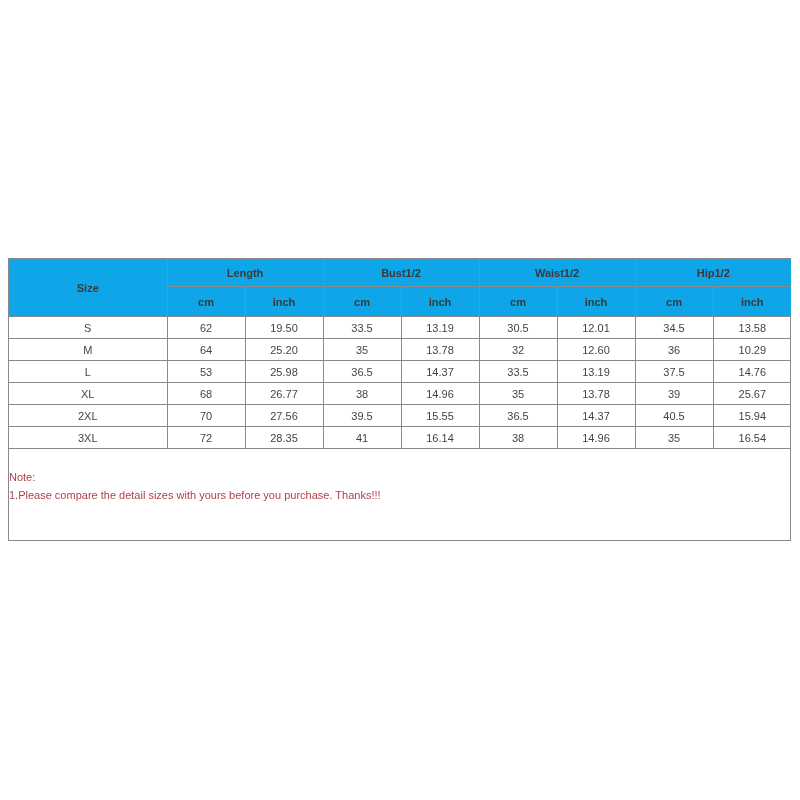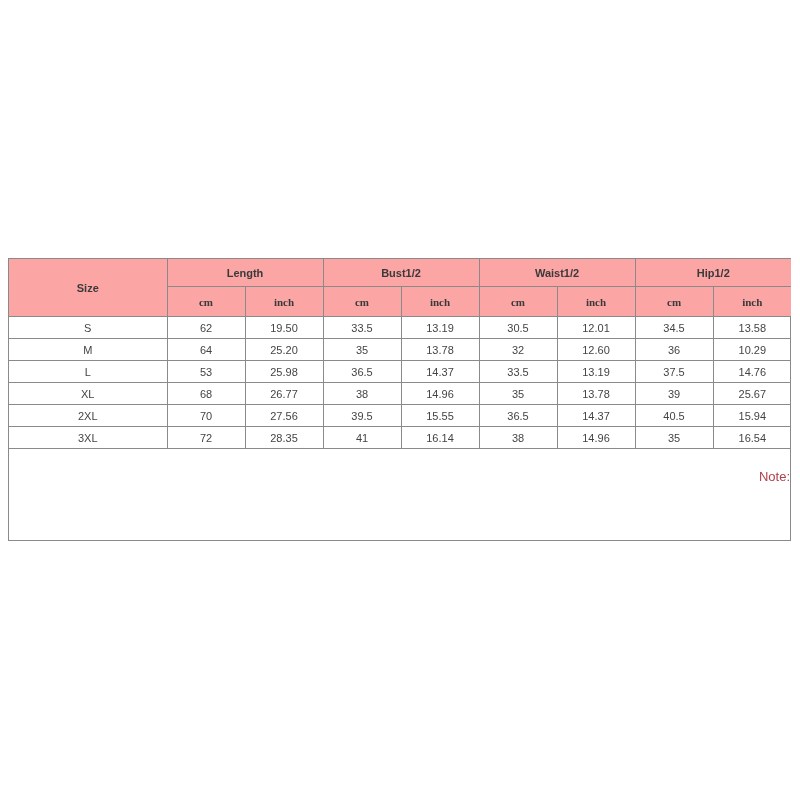--- a/index.html
+++ b/index.html
@@ -8,30 +8,30 @@
     position:absolute; left:8px; top:258px; width:783px;
     border:1px solid #8a8a8a; box-sizing:border-box; background:#fff;
   }
   table { border-collapse:collapse; width:100%; table-layout:fixed; }
   col.c-size { width:158px; }
   col.c { width:78px; }
   th, td {
     border:1px solid #8a8a8a; text-align:center; font-size:11px;
     padding:0; color:#333;
   }
-  th { background:#fca5a5; font-weight:bold; color:#3a3a3a; }
+  th { background:#0ea5e9; font-weight:bold; color:#3a3a3a; }
   tr.h1 th { height:27px; }
-  tr.h2 th { height:29px;font-family:Liberation Serif, serif; }
+  tr.h2 th { height:29px; }
   tbody td { height:21px; color:#444; }
   table tr:first-child th { border-top:none; }
   table th:first-child, table td:first-child { border-left:none; }
   table tr th:last-child, table tr td:last-child { border-right:none;margin-top:21px; }
   .notes {
     height:91px; box-sizing:border-box; padding-top:19px;
-    text-align:right; color:#b0404a; font-size:13px; line-height:18px;
+    text-align:left; color:#b0404a; font-size:11px; line-height:18px;
   }
   .notes div { white-space:nowrap; }
 </style>
 </head>
 <body>
 
 <div class="chart">
   <table>
     <colgroup>
       <col class="c-size">
@@ -127,14 +127,15 @@
         <td>16.14</td>
         <td>38</td>
         <td>14.96</td>
         <td>35</td>
         <td>16.54</td>
       </tr>
     </tbody>
   </table>
   <div class="notes">
     <div>Note:</div>
+    <div>1.Please compare the detail sizes with yours before you purchase. Thanks!!!</div>
   </div>
 </div>
 
 </body></html>

